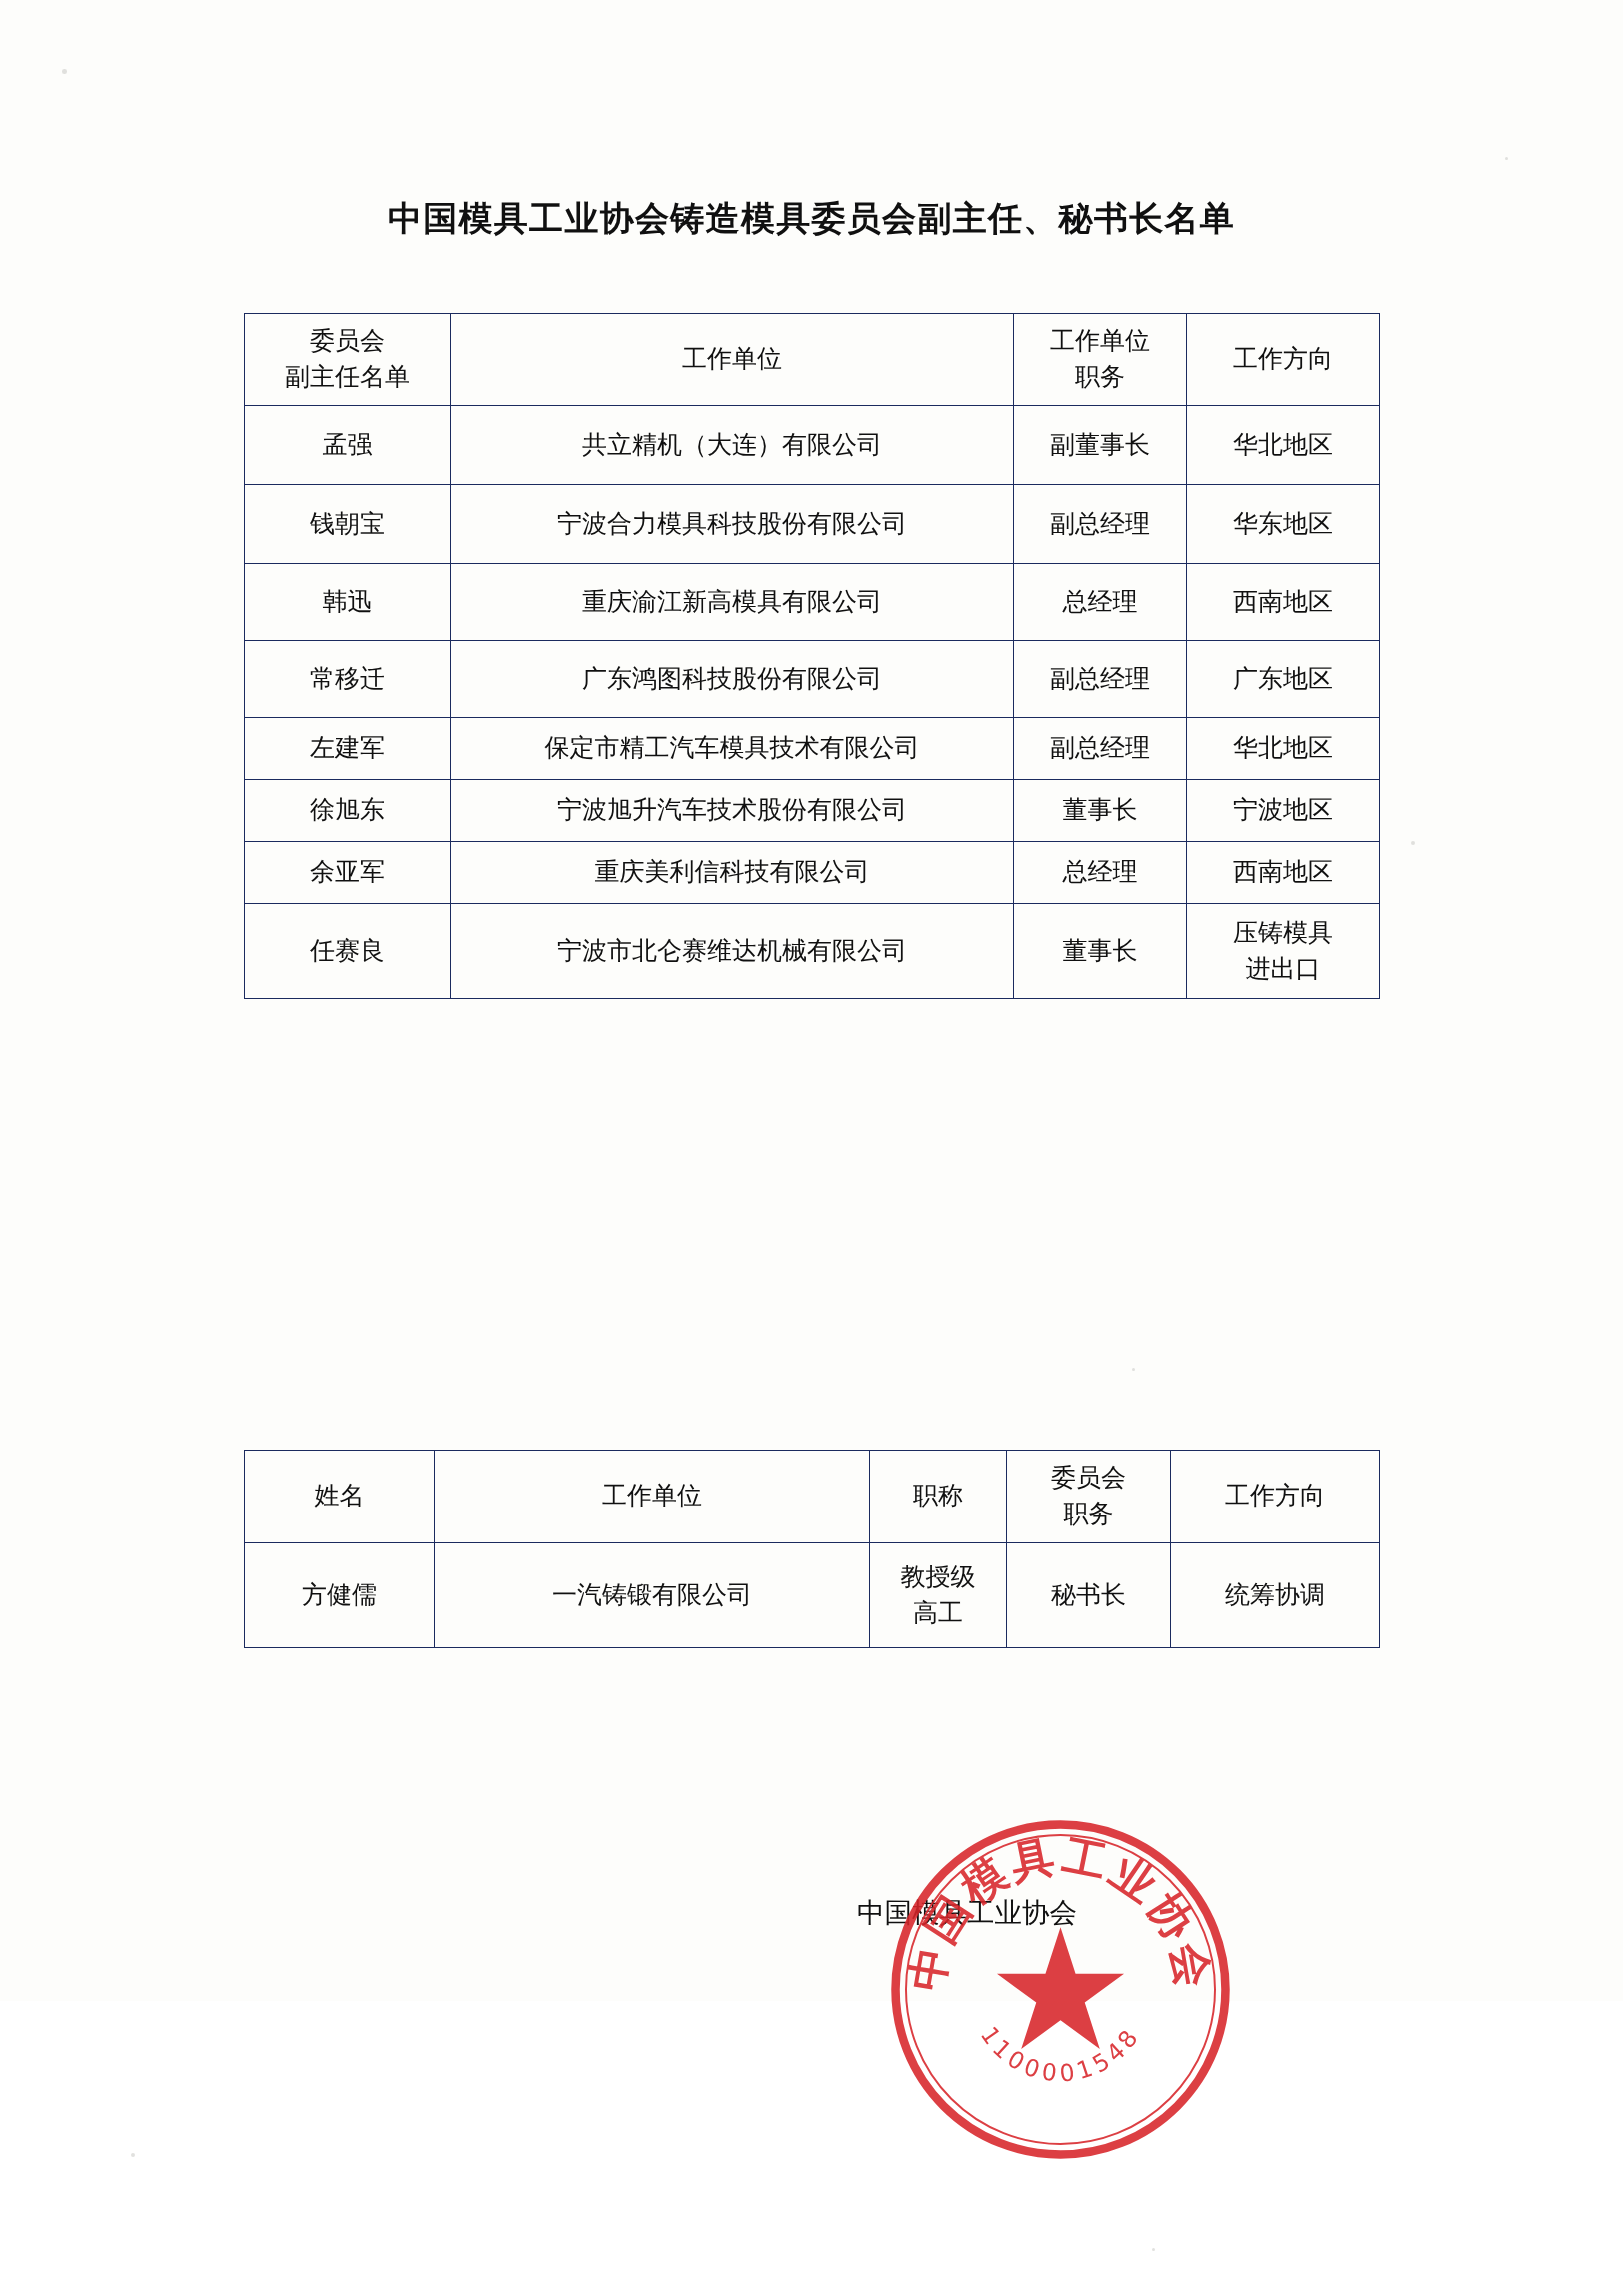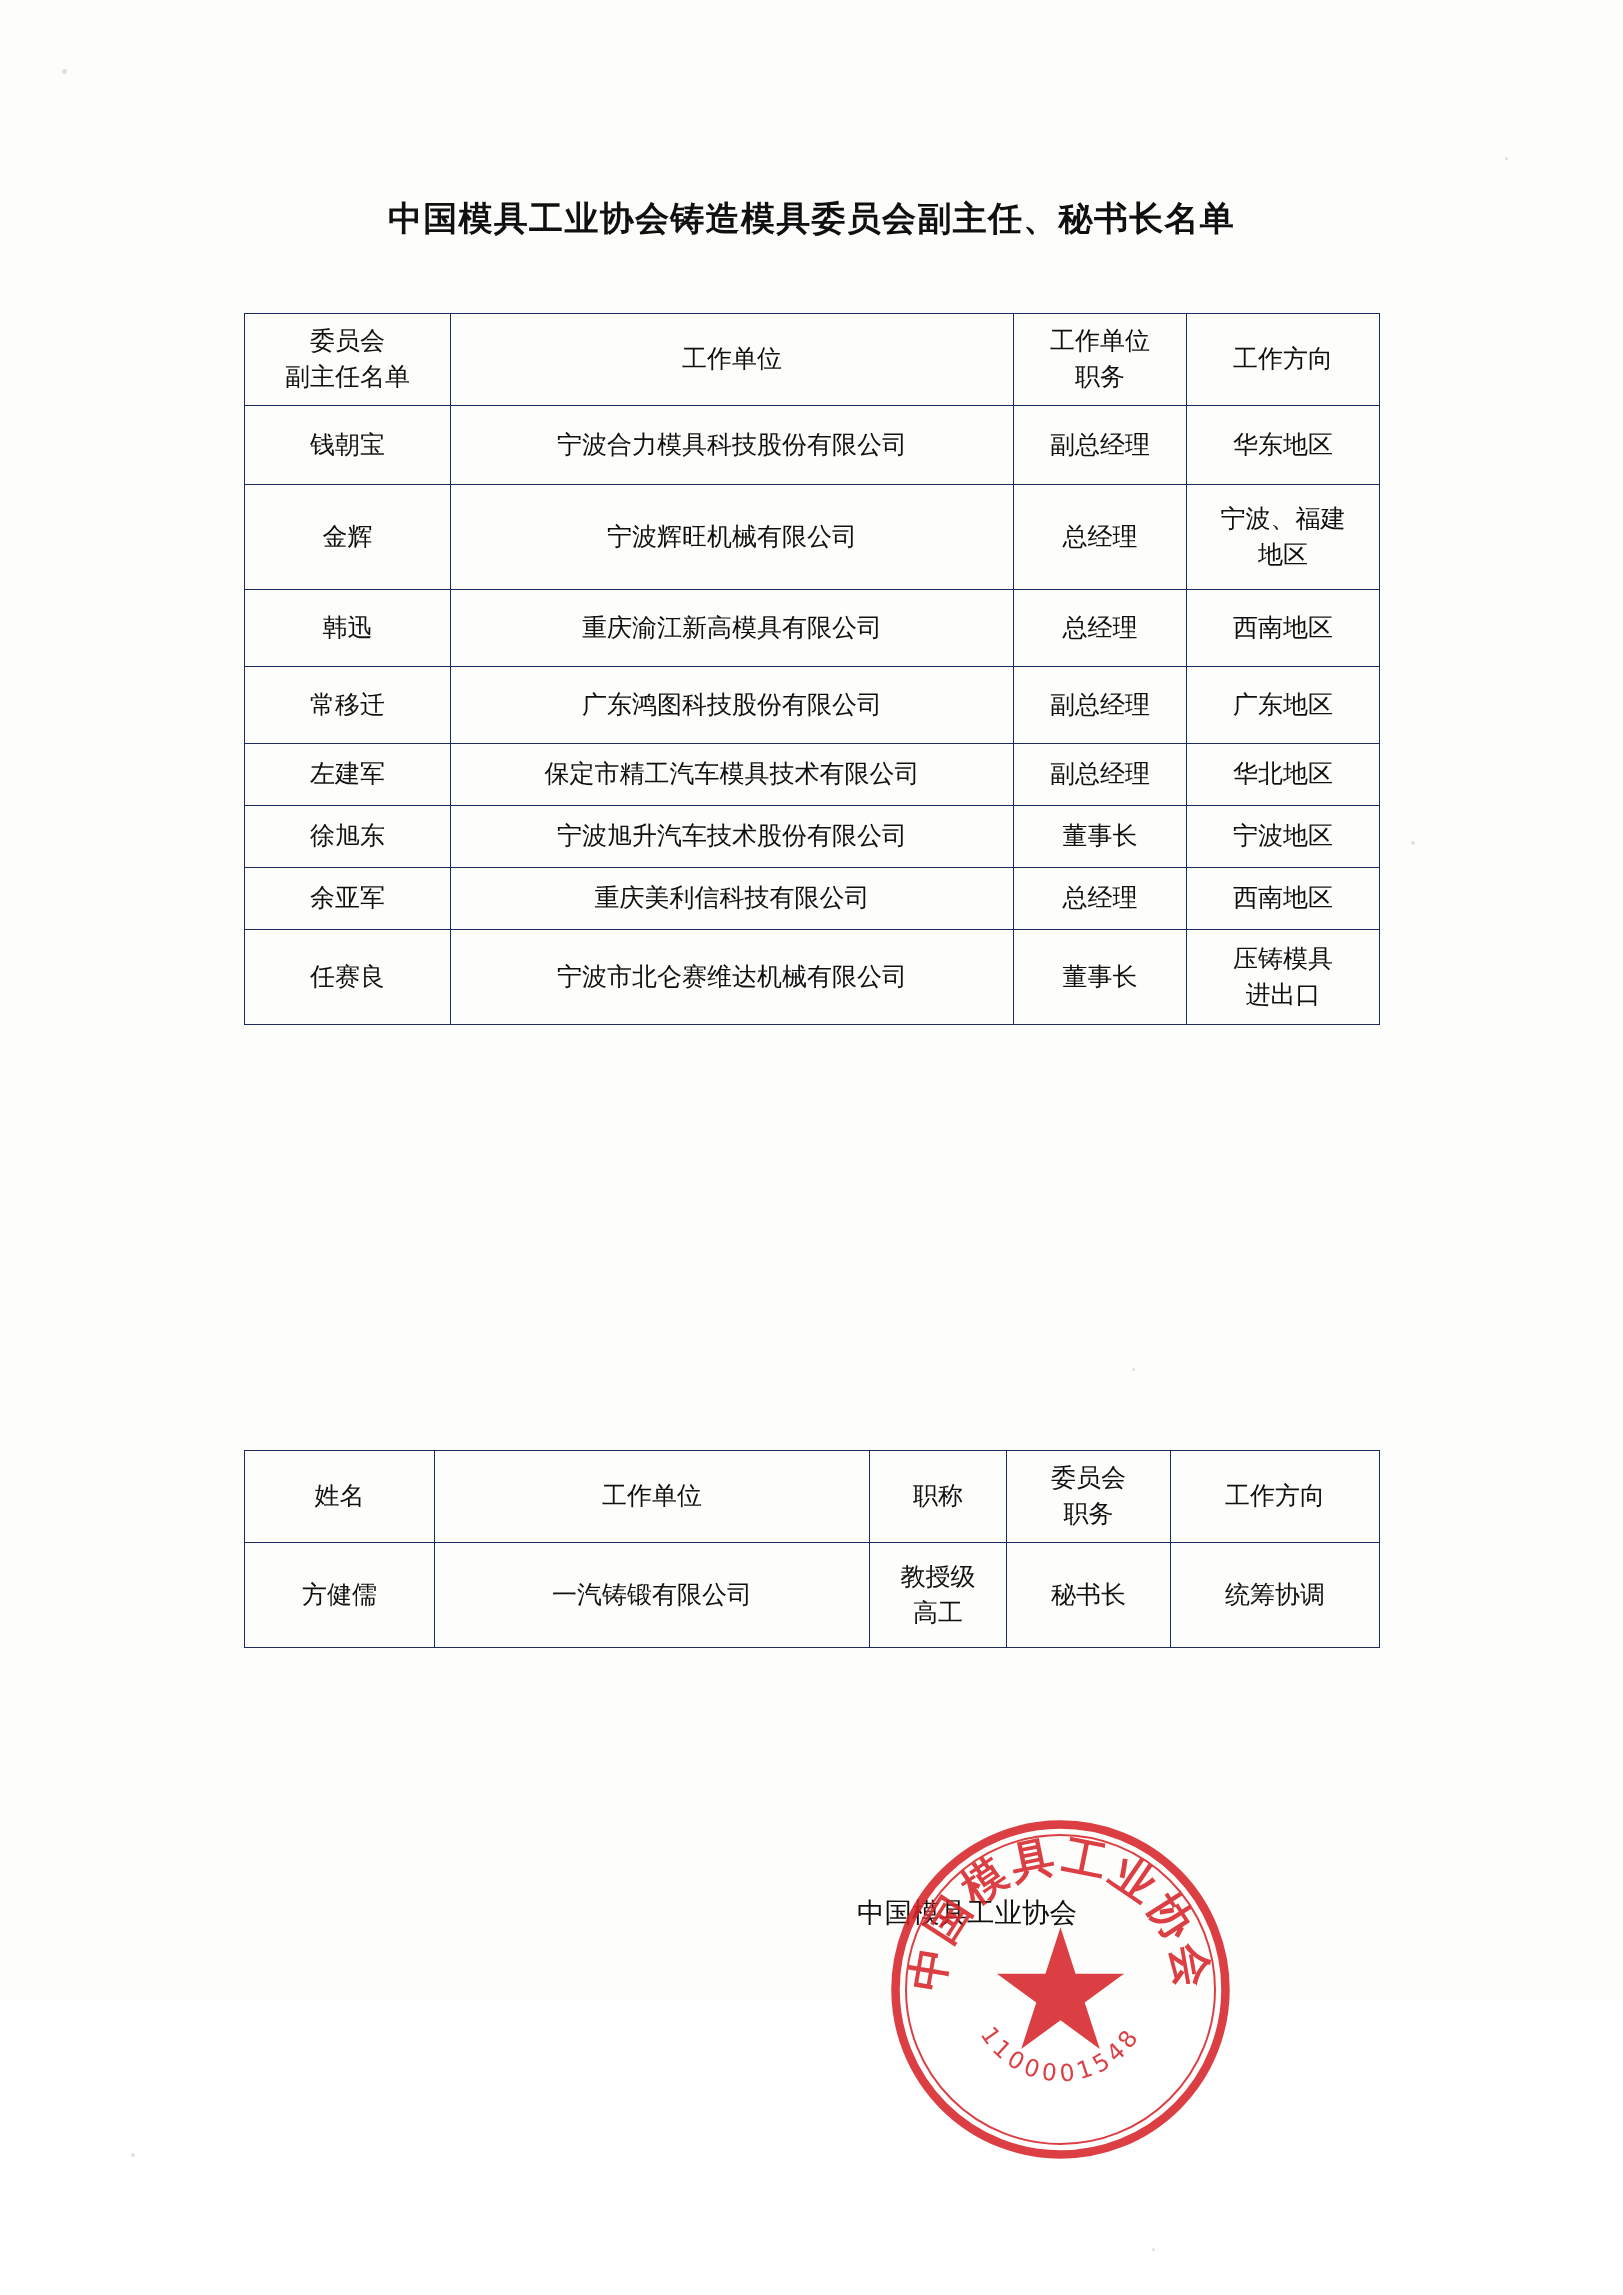--- a/index.html
+++ b/index.html
@@ -125,40 +125,39 @@
         </td>
         <td class="two-line">
           <div>工作单位</div>
           <div>职务</div>
         </td>
         <td>
           <div>工作方向</div>
         </td>
       </tr>
 
+      <tr style="height:79px">
+        <td>孟强</td>
+        <td>共立精机（大连）有限公司</td>
+        <td>副董事长</td>
+        <td>
+          <div>华北地区</div>
+        </td>
+      </tr>
 
       <tr style="height:79px">
         <td>钱朝宝</td>
         <td>宁波合力模具科技股份有限公司</td>
         <td>副总经理</td>
         <td>
           <div>华东地区</div>
         </td>
       </tr>
 
 
-      <tr style="height:105px">
-        <td>金辉</td>
-        <td>宁波辉旺机械有限公司</td>
-        <td>总经理</td>
-        <td class="two-line">
-          <div>宁波、福建</div>
-          <div>地区</div>
-        </td>
-      </tr>
 
       <tr style="height:77px">
         <td>韩迅</td>
         <td>重庆渝江新高模具有限公司</td>
         <td>总经理</td>
         <td>
           <div>西南地区</div>
         </td>
       </tr>
 

